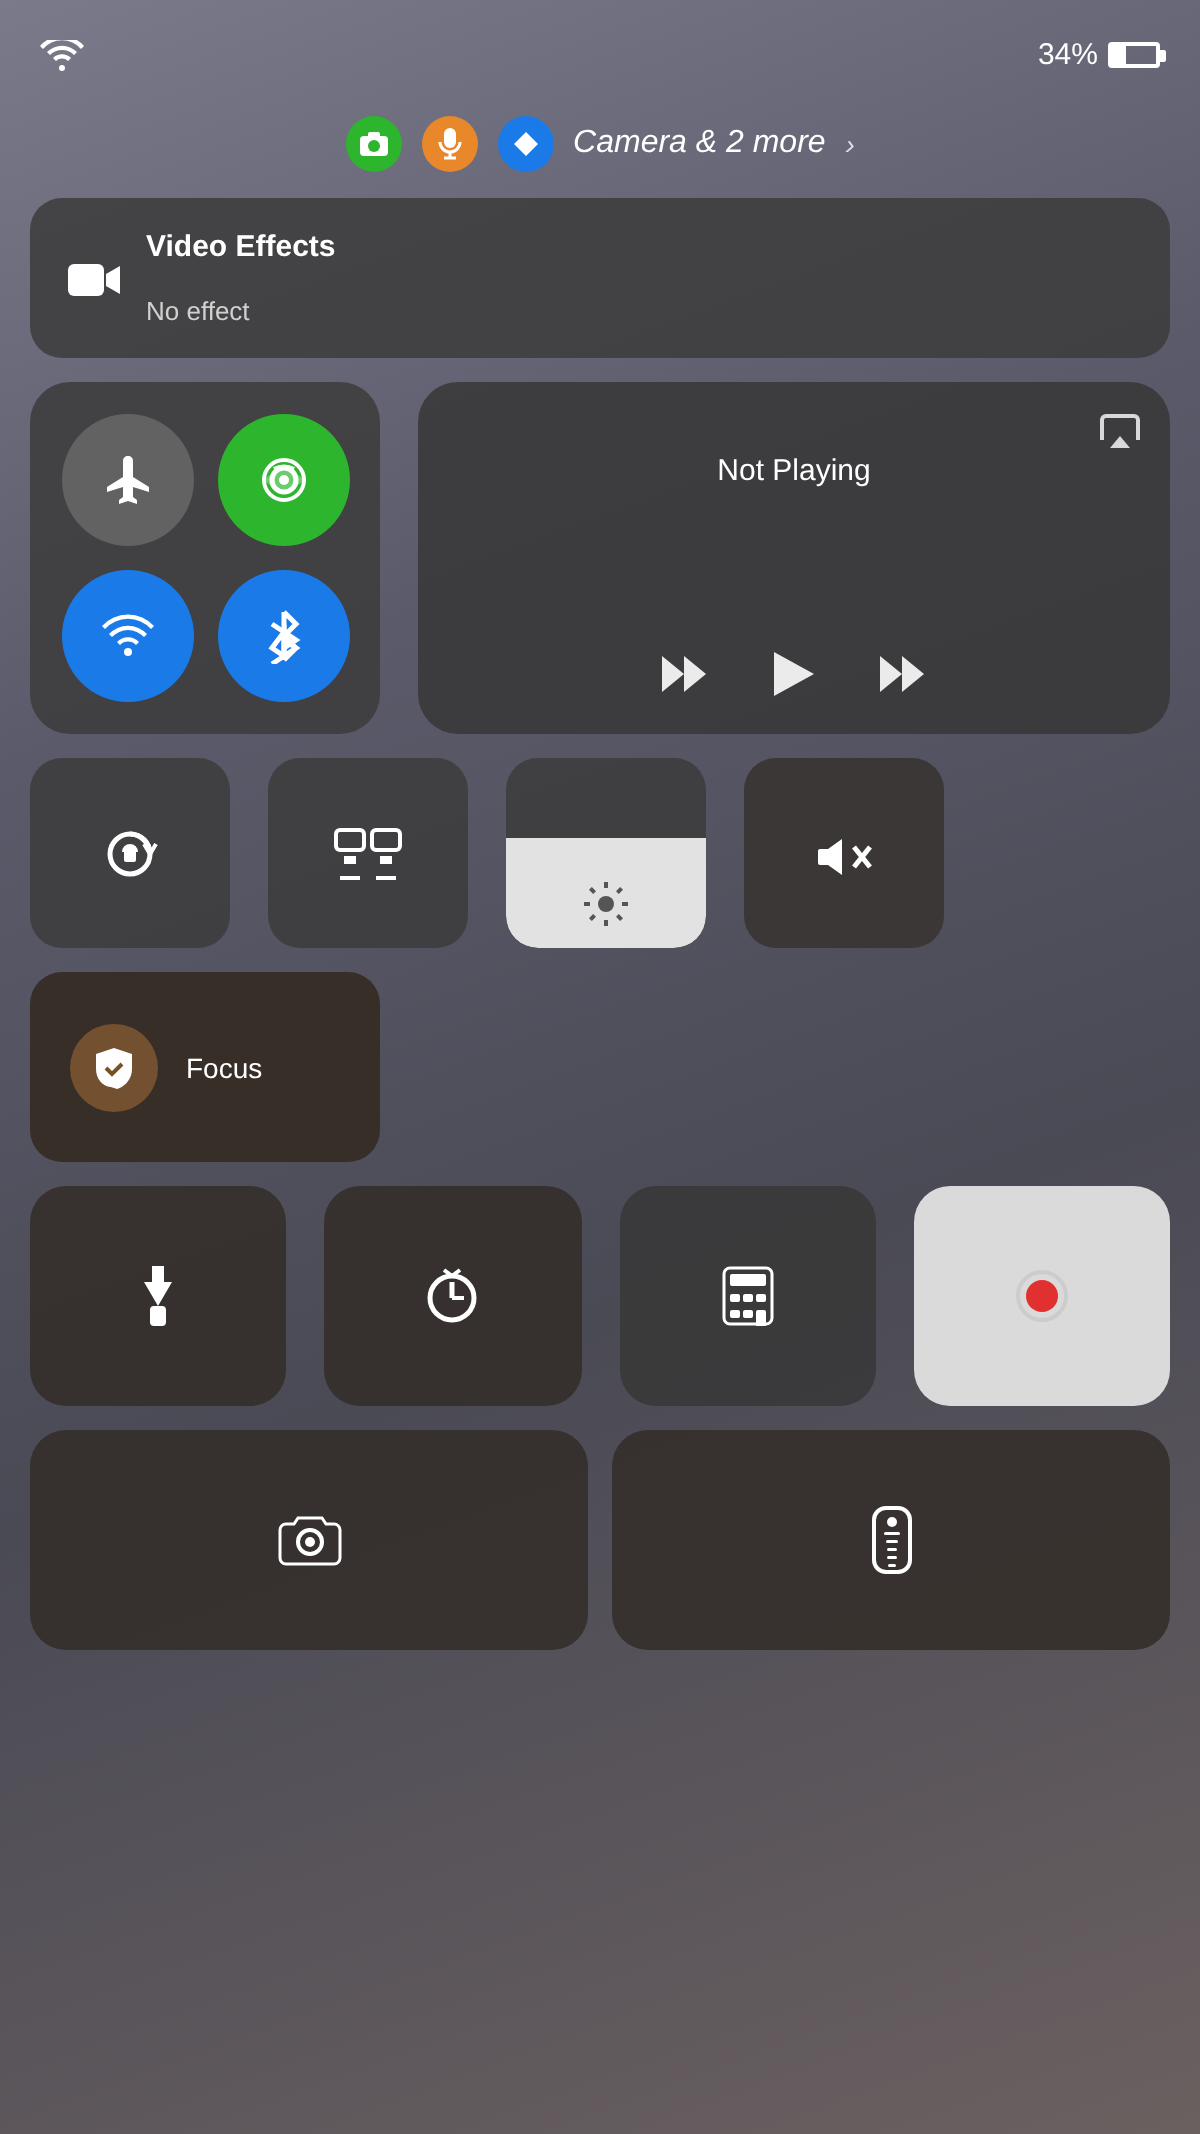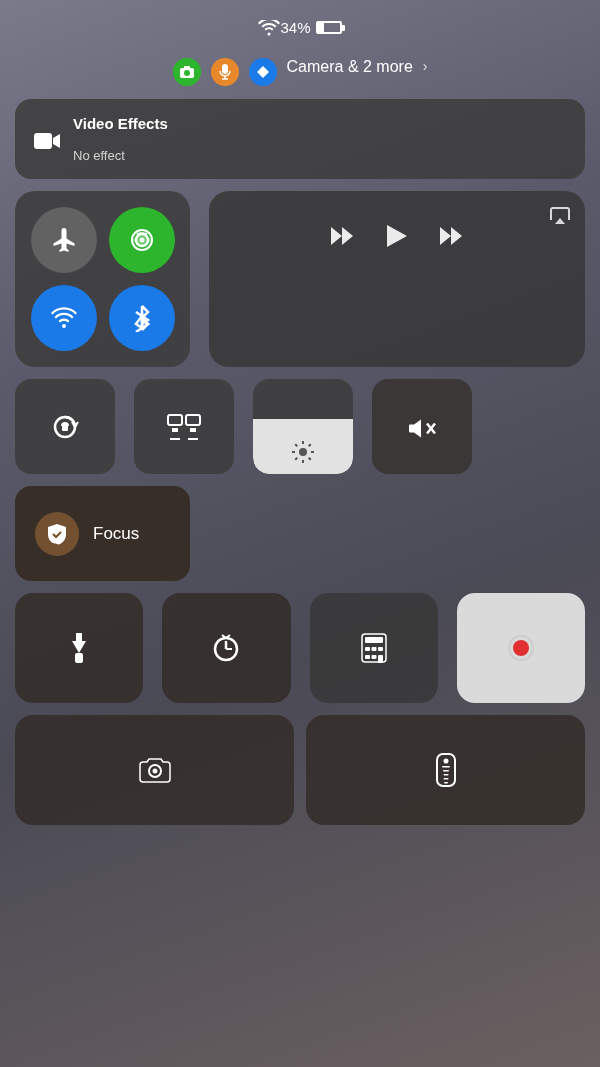--- a/index.html
+++ b/index.html
@@ -9,21 +9,21 @@
       height: 1067px;
       background: linear-gradient(160deg, #7a7a8a 0%, #5a5a6a 30%, #4a4a55 60%, #6a6060 100%);
       font-family: -apple-system, BlinkMacSystemFont, 'Helvetica Neue', sans-serif;
       overflow: hidden;
       position: relative;
     }
 
     
     .status-bar {
       display: flex;
-      justify-content: center;
+      justify-content: space-between;
       align-items: center;
       padding: 10px 20px 5px 20px;
       height: 50px;
     }
 
     .status-icons-left {
       display: flex;
       align-items: center;
       gap: 8px;
     }
@@ -64,24 +64,26 @@
 
     .battery-fill {
       width: 30%;
       height: 100%;
       background: white;
     }
 
     
     .app-banner {
       display: flex;
+      align-items: center;
       justify-content: center;
       gap: 10px;
       padding: 8px 20px;
       margin-bottom: 5px;
+      font-style: italic;
     }
 
     .app-icon-circle {
       width: 28px;
       height: 28px;
       border-radius: 50%;
       display: flex;
       align-items: center;
       justify-content: center;
       font-size: 14px;
@@ -268,21 +270,21 @@
       border-radius: 50%;
       background: rgba(130, 90, 50, 0.8);
       display: flex;
       align-items: center;
       justify-content: center;
       font-size: 22px;
     }
 
     .focus-label {
       color: white;
-      font-size: 17px;
+      font-size: 14px;
       font-weight: 500;
     }
 
     
     .cc-small-btn {
       width: 120px;
       height: 110px;
       background: rgba(50, 45, 40, 0.85);
       border-radius: 18px;
       display: flex;
@@ -469,20 +471,21 @@
       </div>
     </div>
 
     <div class="cc-media">
       <div class="media-airplay">
         <svg width="22" height="20" viewBox="0 0 22 20" fill="white">
           <path d="M2 14V4a2 2 0 0 1 2-2h14a2 2 0 0 1 2 2v10" stroke="white" stroke-width="2" fill="none"></path>
           <path d="M6 18l5-6 5 6H6z"></path>
         </svg>
       </div>
+      <div class="media-title">Not Playing</div>
       <div class="media-controls">
         <span class="media-btn">
           <svg width="26" height="22" viewBox="0 0 26 22" fill="white">
             <polygon points="13,11 2,2 2,20"></polygon>
             <polygon points="24,11 13,2 13,20"></polygon>
           </svg>
         </span>
         <span class="media-btn media-play-btn">
           <svg width="24" height="26" viewBox="0 0 24 26" fill="white">
             <polygon points="2,2 22,13 2,24"></polygon>

